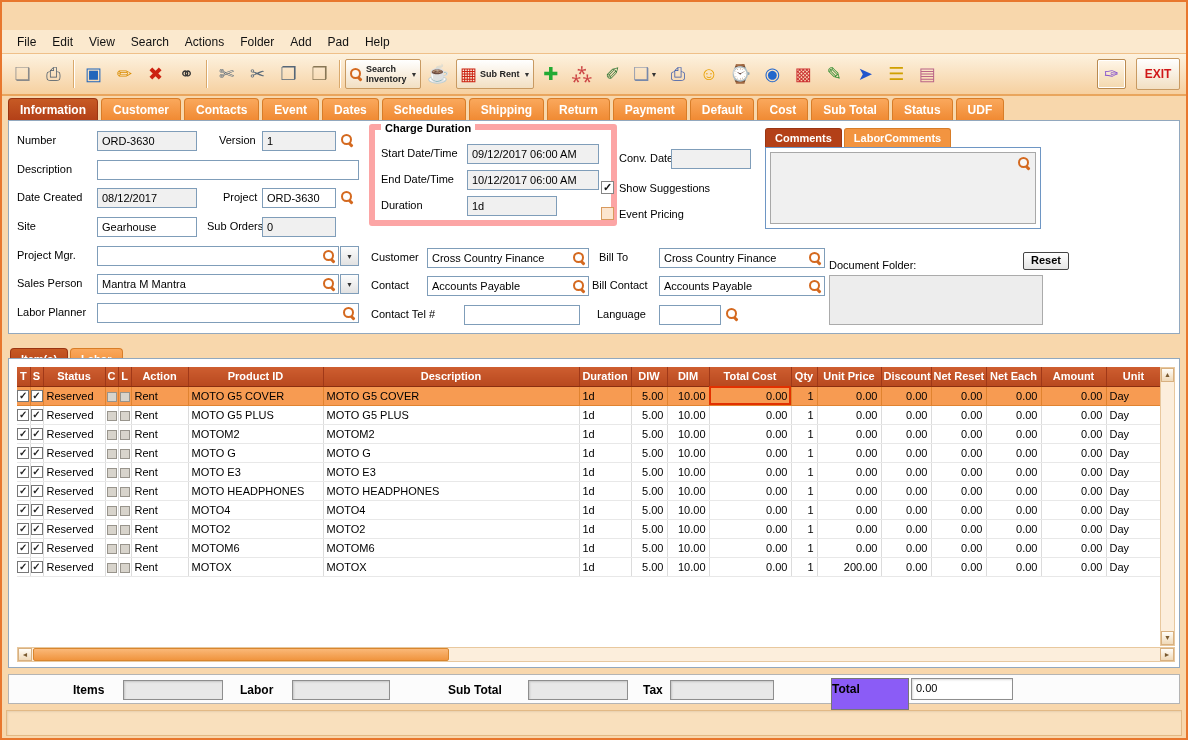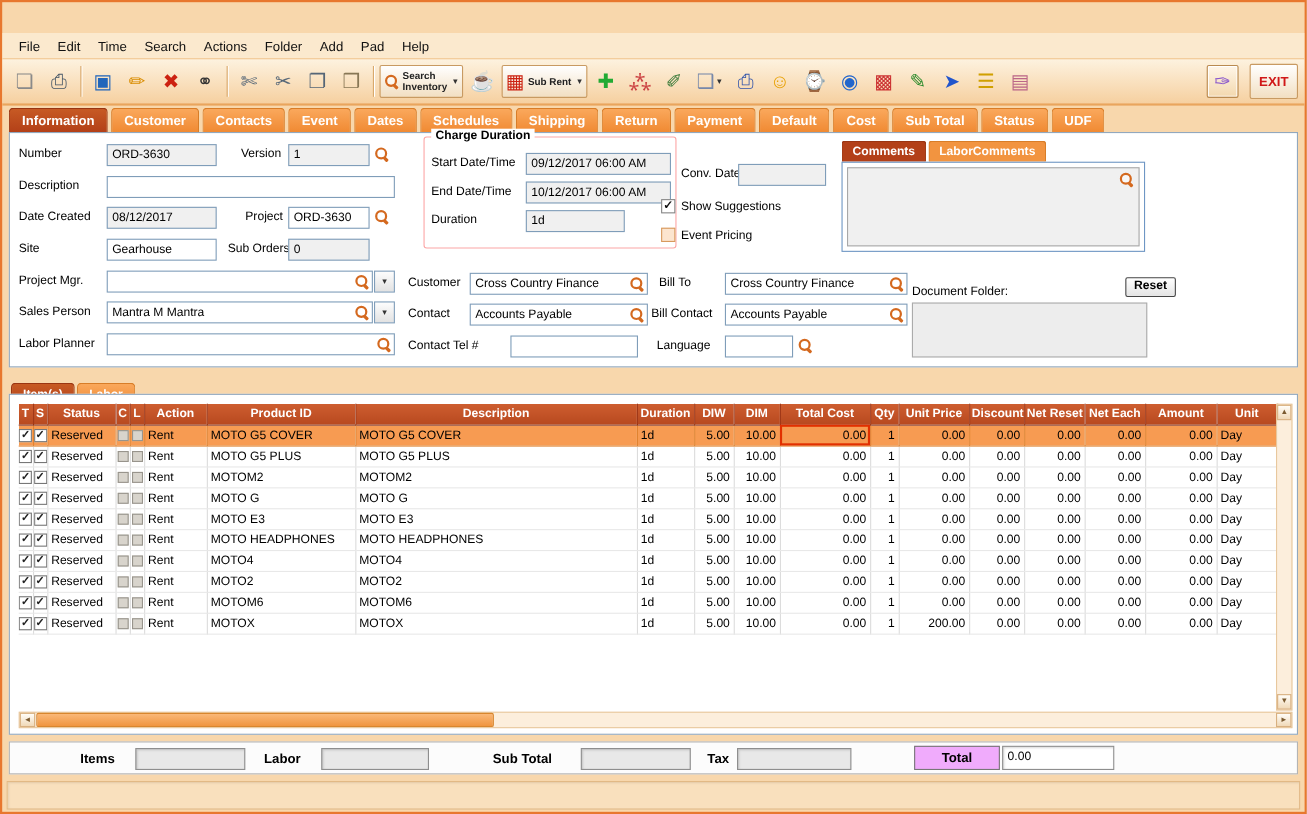--- a/index.html
+++ b/index.html
@@ -44,21 +44,21 @@
   .fld.gray{background:#F0F0F0}
   .fld-text{display:inline-block;max-width:calc(100% - 14px);overflow:hidden;white-space:nowrap;vertical-align:top}
   .mag{position:relative;display:inline-block;width:14px;height:14px;vertical-align:middle}
   .mag::before{content:"";position:absolute;left:1px;top:1px;width:7px;height:7px;border:2px solid #D4691F;border-radius:50%;background:rgba(255,255,255,.5)}
   .mag::after{content:"";position:absolute;left:10px;top:9px;width:5px;height:3px;background:#D4691F;border-radius:1px;transform:rotate(45deg);transform-origin:0 0}
   .mag-in{position:absolute;right:2px;top:2px}
   .mag-abs{position:absolute}
   .ddbtn{position:absolute;width:19px;height:20px;border:1px solid #7F9DB9;background:linear-gradient(#FDFDFD,#E2E2E2);font-size:7px;color:#333;display:flex;align-items:center;justify-content:center}
   .chk{position:absolute;width:13px;height:13px;border:1px solid #858585;background:#fff;font-size:11px;line-height:11px;text-align:center;font-weight:bold;color:#111}
   .chk.orange{background:#FCE5CF;border-color:#D89A5E}
-  .group{position:absolute;left:376px;top:3px;width:230px;height:102px;border:1px solid #fca5a5;border-radius:3px}
+  .group{position:absolute;left:360px;top:3px;width:248px;height:102px;border:6px solid #fca5a5;border-radius:3px}
   .group-title{position:absolute;left:6px;top:-8px;background:#fff;padding:0 4px;font-size:11px;font-weight:bold;white-space:nowrap}
   .ctabs{position:absolute;left:756px;top:7px;display:flex;gap:2px}
   .ctab{height:19px;padding:3px 9px 0;font-size:11px;font-weight:bold;color:#fff;border-radius:3px 3px 0 0;background:#F29440;border:1px solid #D87D28;border-bottom:none}
   .ctab.sel{background:#B34018;border-color:#9A3512}
   .comments-panel{position:absolute;left:756px;top:26px;width:276px;height:82px;border:1px solid #6E96C4;background:#fff;padding:4px}
   .comments-inner{width:100%;height:100%;background:#F0F0F0;border:1px solid #A8A8A8;position:relative}
   .reset-btn{position:absolute;left:1014px;top:131px;width:46px;height:18px;border:1px solid #444;background:linear-gradient(#fff,#E4E4E4);font-size:11px;font-weight:bold;text-align:center;line-height:15px;border-radius:2px}
   .docfolder-box{position:absolute;left:820px;top:154px;width:214px;height:50px;background:#EDEDED;border:1px solid #ABABAB}
 
   
@@ -79,34 +79,34 @@
   .hscroll{position:absolute;left:8px;top:288px;width:1158px;height:15px;background:#FCEEDC;border:1px solid #E8C89E;display:flex;align-items:center}
   .harrow{width:14px;height:13px;background:linear-gradient(#FFFDF8,#F0D9B8);border:1px solid #D8B080;font-size:7px;text-align:center;line-height:11px;color:#7A5A30;flex:none}
   .hthumb{width:416px;height:13px;background:linear-gradient(#FAB878,#F0953F);border:1px solid #D8862E;border-radius:2px;margin-left:1px;flex:none}
   .harrow.right{margin-left:auto}
 
   
   .summary{position:absolute;left:6px;top:672px;width:1172px;height:30px;background:#FCFCFC;border:1px solid #B4B4B4}
   .slabel{position:absolute;font-size:12px;font-weight:bold;white-space:nowrap}
   .sfld{position:absolute;height:20px;border:1px solid #8E8E8E;background:#E8E8E8;font-size:11px;line-height:18px;padding:0 4px;box-shadow:inset 1px 1px 2px rgba(0,0,0,.15)}
   .sfld.white{background:#fff}
-  .total-box{position:absolute;left:822px;top:3px;width:78px;height:22px;border:1px solid #777;background:#f0abfc;text-align:center;font-weight:bold;font-size:12px;line-height:20px}
+  .total-box{position:absolute;left:822px;top:3px;width:78px;height:32px;border:1px solid #777;background:#8b5cf6;text-align:left;font-weight:bold;font-size:12px;line-height:20px}
 
   .statusbar{position:absolute;left:4px;top:708px;width:1176px;height:26px;background:#F9E0BD;border:1px solid #E2B985;box-shadow:inset 1px 1px 2px rgba(0,0,0,.08)}
 </style>
 </head>
 <body>
 
 <div class="window">
 
 
   <div class="menubar">
       <span class="menu-item">File</span>
       <span class="menu-item">Edit</span>
-      <span class="menu-item">Time</span>
+      <span class="menu-item">View</span>
       <span class="menu-item">Search</span>
       <span class="menu-item">Actions</span>
       <span class="menu-item">Folder</span>
       <span class="menu-item">Add</span>
       <span class="menu-item">Pad</span>
       <span class="menu-item">Help</span>
     </div>
 
   <div class="toolbar">
       <span class="tb-btn">

